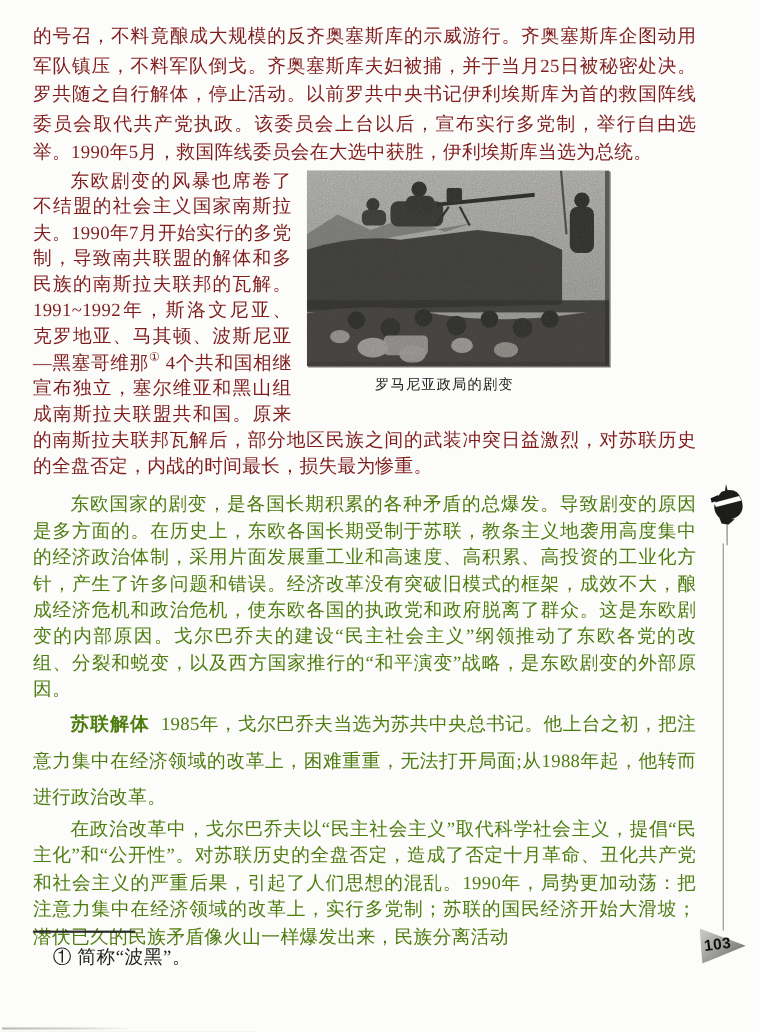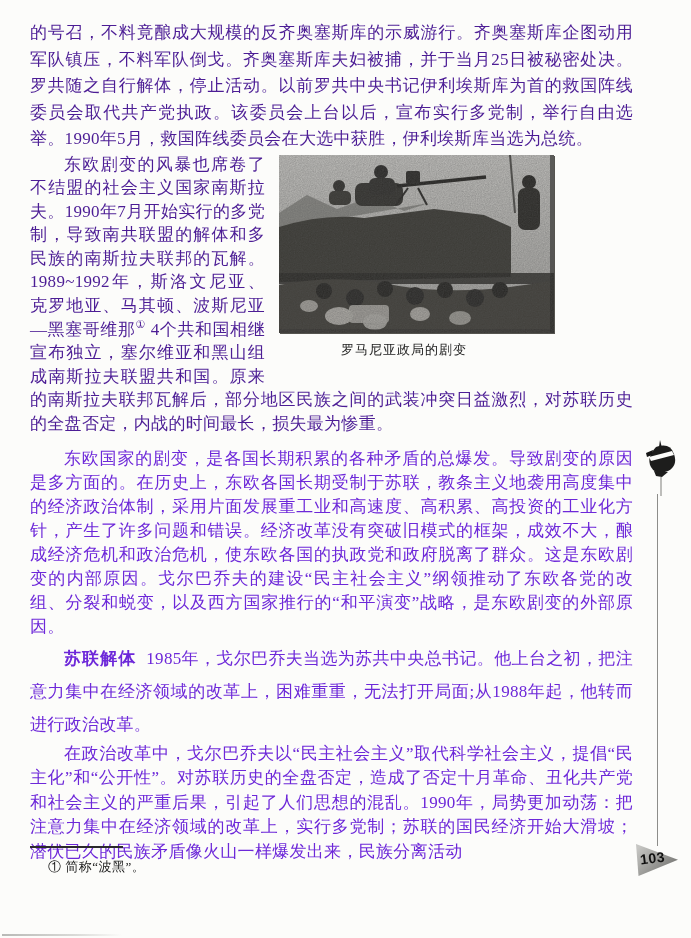--- a/index.html
+++ b/index.html
@@ -16,22 +16,22 @@
     position:absolute;
     left:30px;top:20px;width:603px;
   }
   p{margin:0;}
   .jp{
     text-align:justify;
     text-justify:inter-ideograph;
     font-size:17px;
     letter-spacing:0.3px;
   }
-  .kai{color:#4c1d95;}
-  .song{color:#6d28d9;}
+  .kai{color:#7f1d1d;}
+  .song{color:#4d7c0f;}
   .para-romania{line-height:26.5px;}
   .para-yugoslavia{line-height:23.6px;text-indent:2em;}
   .para-causes{line-height:24px;text-indent:2em;margin-top:11px;}
   .para-soviet{line-height:33px;text-indent:2em;margin-top:3px;}
   .para-reform{line-height:24.5px;text-indent:2em;margin-top:1px;}
   .run-in-heading{
     font-family:"Liberation Sans","DejaVu Sans",sans-serif;
     font-weight:bold;
     letter-spacing:1px;
     padding-right:10px;
@@ -59,21 +59,21 @@
   }
   .footnote-rule{
     position:absolute;
     left:30px;top:846px;
     width:93px;height:2px;
     background:#2a2a2a;
   }
   .footnote{
     position:absolute;
     left:48px;top:858px;
-    font-size:13px;
+    font-size:17px;
     color:#222;
     letter-spacing:0.5px;
   }
   .margin-ornament{
     position:absolute;
     left:644px;top:438px;
     width:34px;height:58px;
   }
   .margin-rule{
     position:absolute;
@@ -158,21 +158,21 @@
             <ellipse cx="181" cy="163" rx="11" ry="7" fill="#bdbbb4" opacity="0.8"></ellipse>
             <rect x="70" y="150" width="40" height="18" rx="4" fill="#b7b5ae" opacity="0.9"></rect>
             <rect x="271" y="0" width="4" height="178" fill="#1c1b19" opacity="0.65"></rect>
             <rect x="0" y="174" width="275" height="4" fill="#2a2926" opacity="0.45"></rect>
             <rect width="275" height="178" filter="url(#grain)" opacity="0.5"></rect>
           </svg>
         </div>
         <figcaption>罗马尼亚政局的剧变</figcaption>
       </figure>
 
-      <p class="jp kai para-yugoslavia"><span>东欧剧变的风暴也席卷了不结盟的社会主义国家南斯拉夫。1990年7月开始实行的多党制，导致南共联盟的解体和多民族的南斯拉夫联邦的瓦解。1989~1992年，斯洛文尼亚、克罗地亚、马其顿、波斯尼亚—黑塞哥维那</span><sup class="note-ref">①</sup><span> 4个共和国相继宣布独立，塞尔维亚和黑山组成南斯拉夫联盟共和国。原来的南斯拉夫联邦瓦解后，部分地区民族之间的武装冲突日益激烈，对苏联历史的全盘否定，内战的时间最长，损失最为惨重。</span></p>
+      <p class="jp kai para-yugoslavia"><span>东欧剧变的风暴也席卷了不结盟的社会主义国家南斯拉夫。1990年7月开始实行的多党制，导致南共联盟的解体和多民族的南斯拉夫联邦的瓦解。1991~1992年，斯洛文尼亚、克罗地亚、马其顿、波斯尼亚—黑塞哥维那</span><sup class="note-ref">①</sup><span> 4个共和国相继宣布独立，塞尔维亚和黑山组成南斯拉夫联盟共和国。原来的南斯拉夫联邦瓦解后，部分地区民族之间的武装冲突日益激烈，对苏联历史的全盘否定，内战的时间最长，损失最为惨重。</span></p>
     </div>
 
     <p class="jp song para-causes">东欧国家的剧变，是各国长期积累的各种矛盾的总爆发。导致剧变的原因是多方面的。在历史上，东欧各国长期受制于苏联，教条主义地袭用高度集中的经济政治体制，采用片面发展重工业和高速度、高积累、高投资的工业化方针，产生了许多问题和错误。经济改革没有突破旧模式的框架，成效不大，酿成经济危机和政治危机，使东欧各国的执政党和政府脱离了群众。这是东欧剧变的内部原因。戈尔巴乔夫的建设“民主社会主义”纲领推动了东欧各党的改组、分裂和蜕变，以及西方国家推行的“和平演变”战略，是东欧剧变的外部原因。</p>
 
     <p class="jp song para-soviet"><span class="run-in-heading">苏联解体</span><span>1985年，戈尔巴乔夫当选为苏共中央总书记。他上台之初，把注意力集中在经济领域的改革上，困难重重，无法打开局面;从1988年起，他转而进行政治改革。</span></p>
 
     <p class="jp song para-reform">在政治改革中，戈尔巴乔夫以“民主社会主义”取代科学社会主义，提倡“民主化”和“公开性”。对苏联历史的全盘否定，造成了否定十月革命、丑化共产党和社会主义的严重后果，引起了人们思想的混乱。1990年，局势更加动荡：把注意力集中在经济领域的改革上，实行多党制；苏联的国民经济开始大滑坡；潜伏已久的民族矛盾像火山一样爆发出来，民族分离活动</p>
 
   </div>
 

